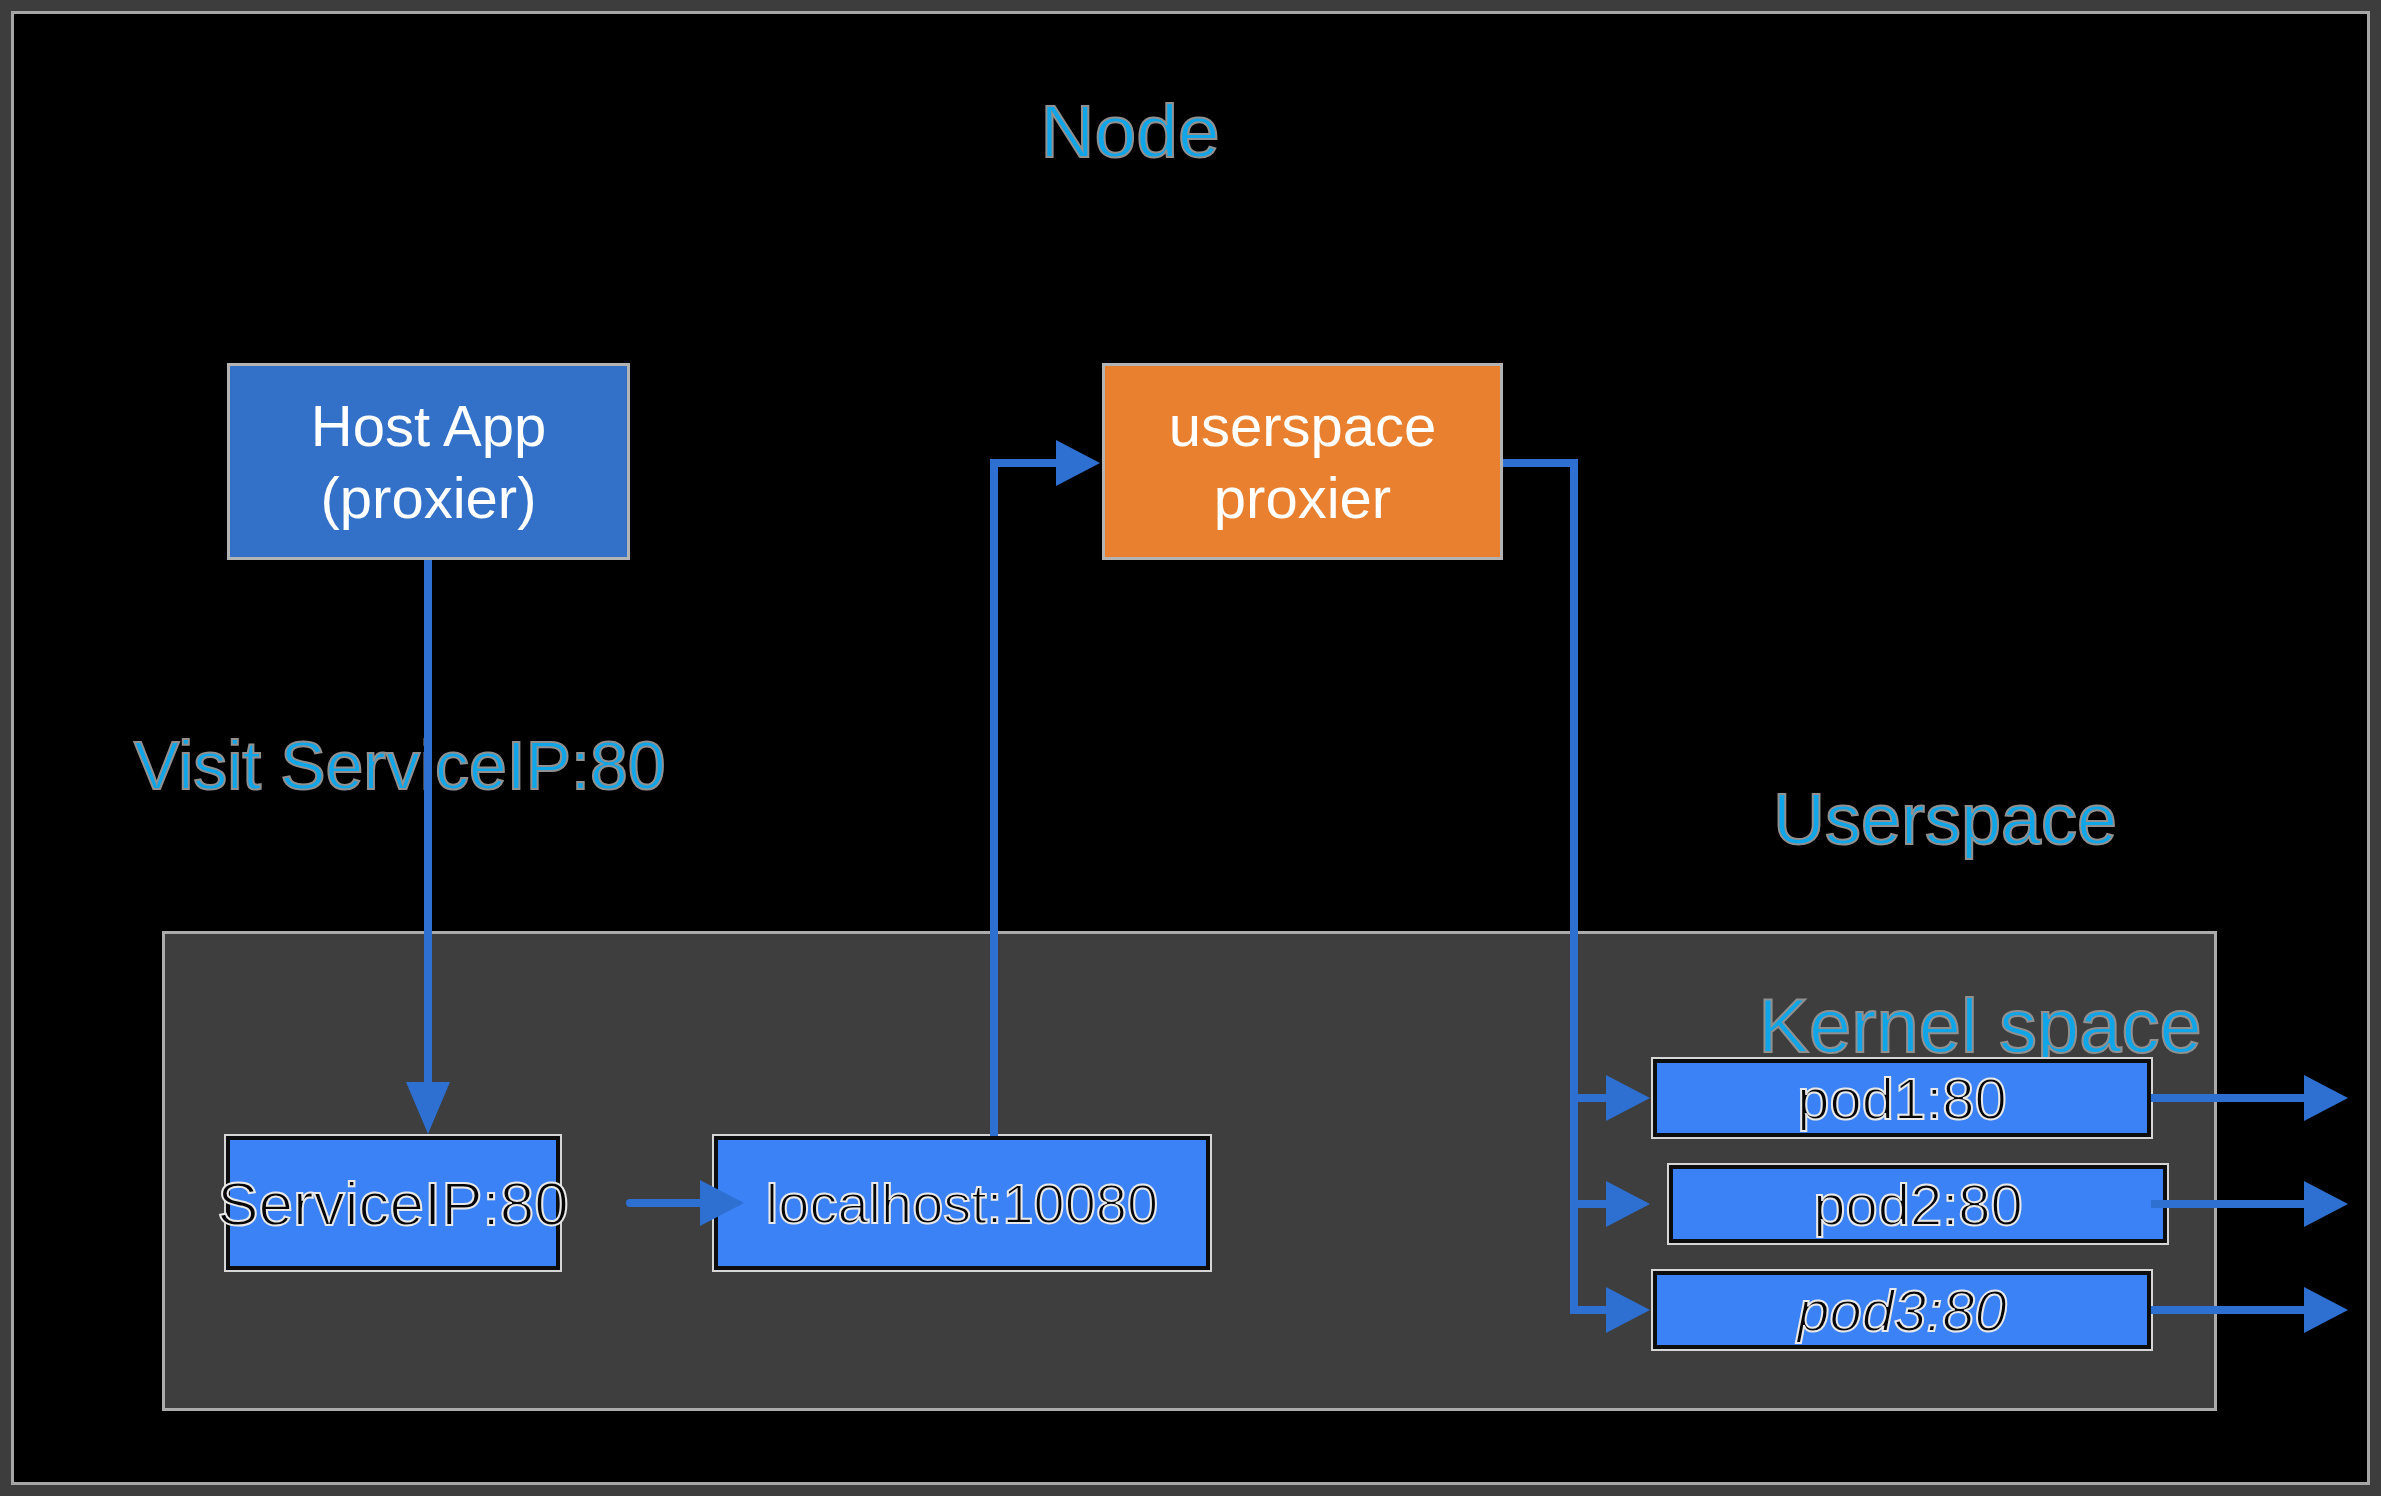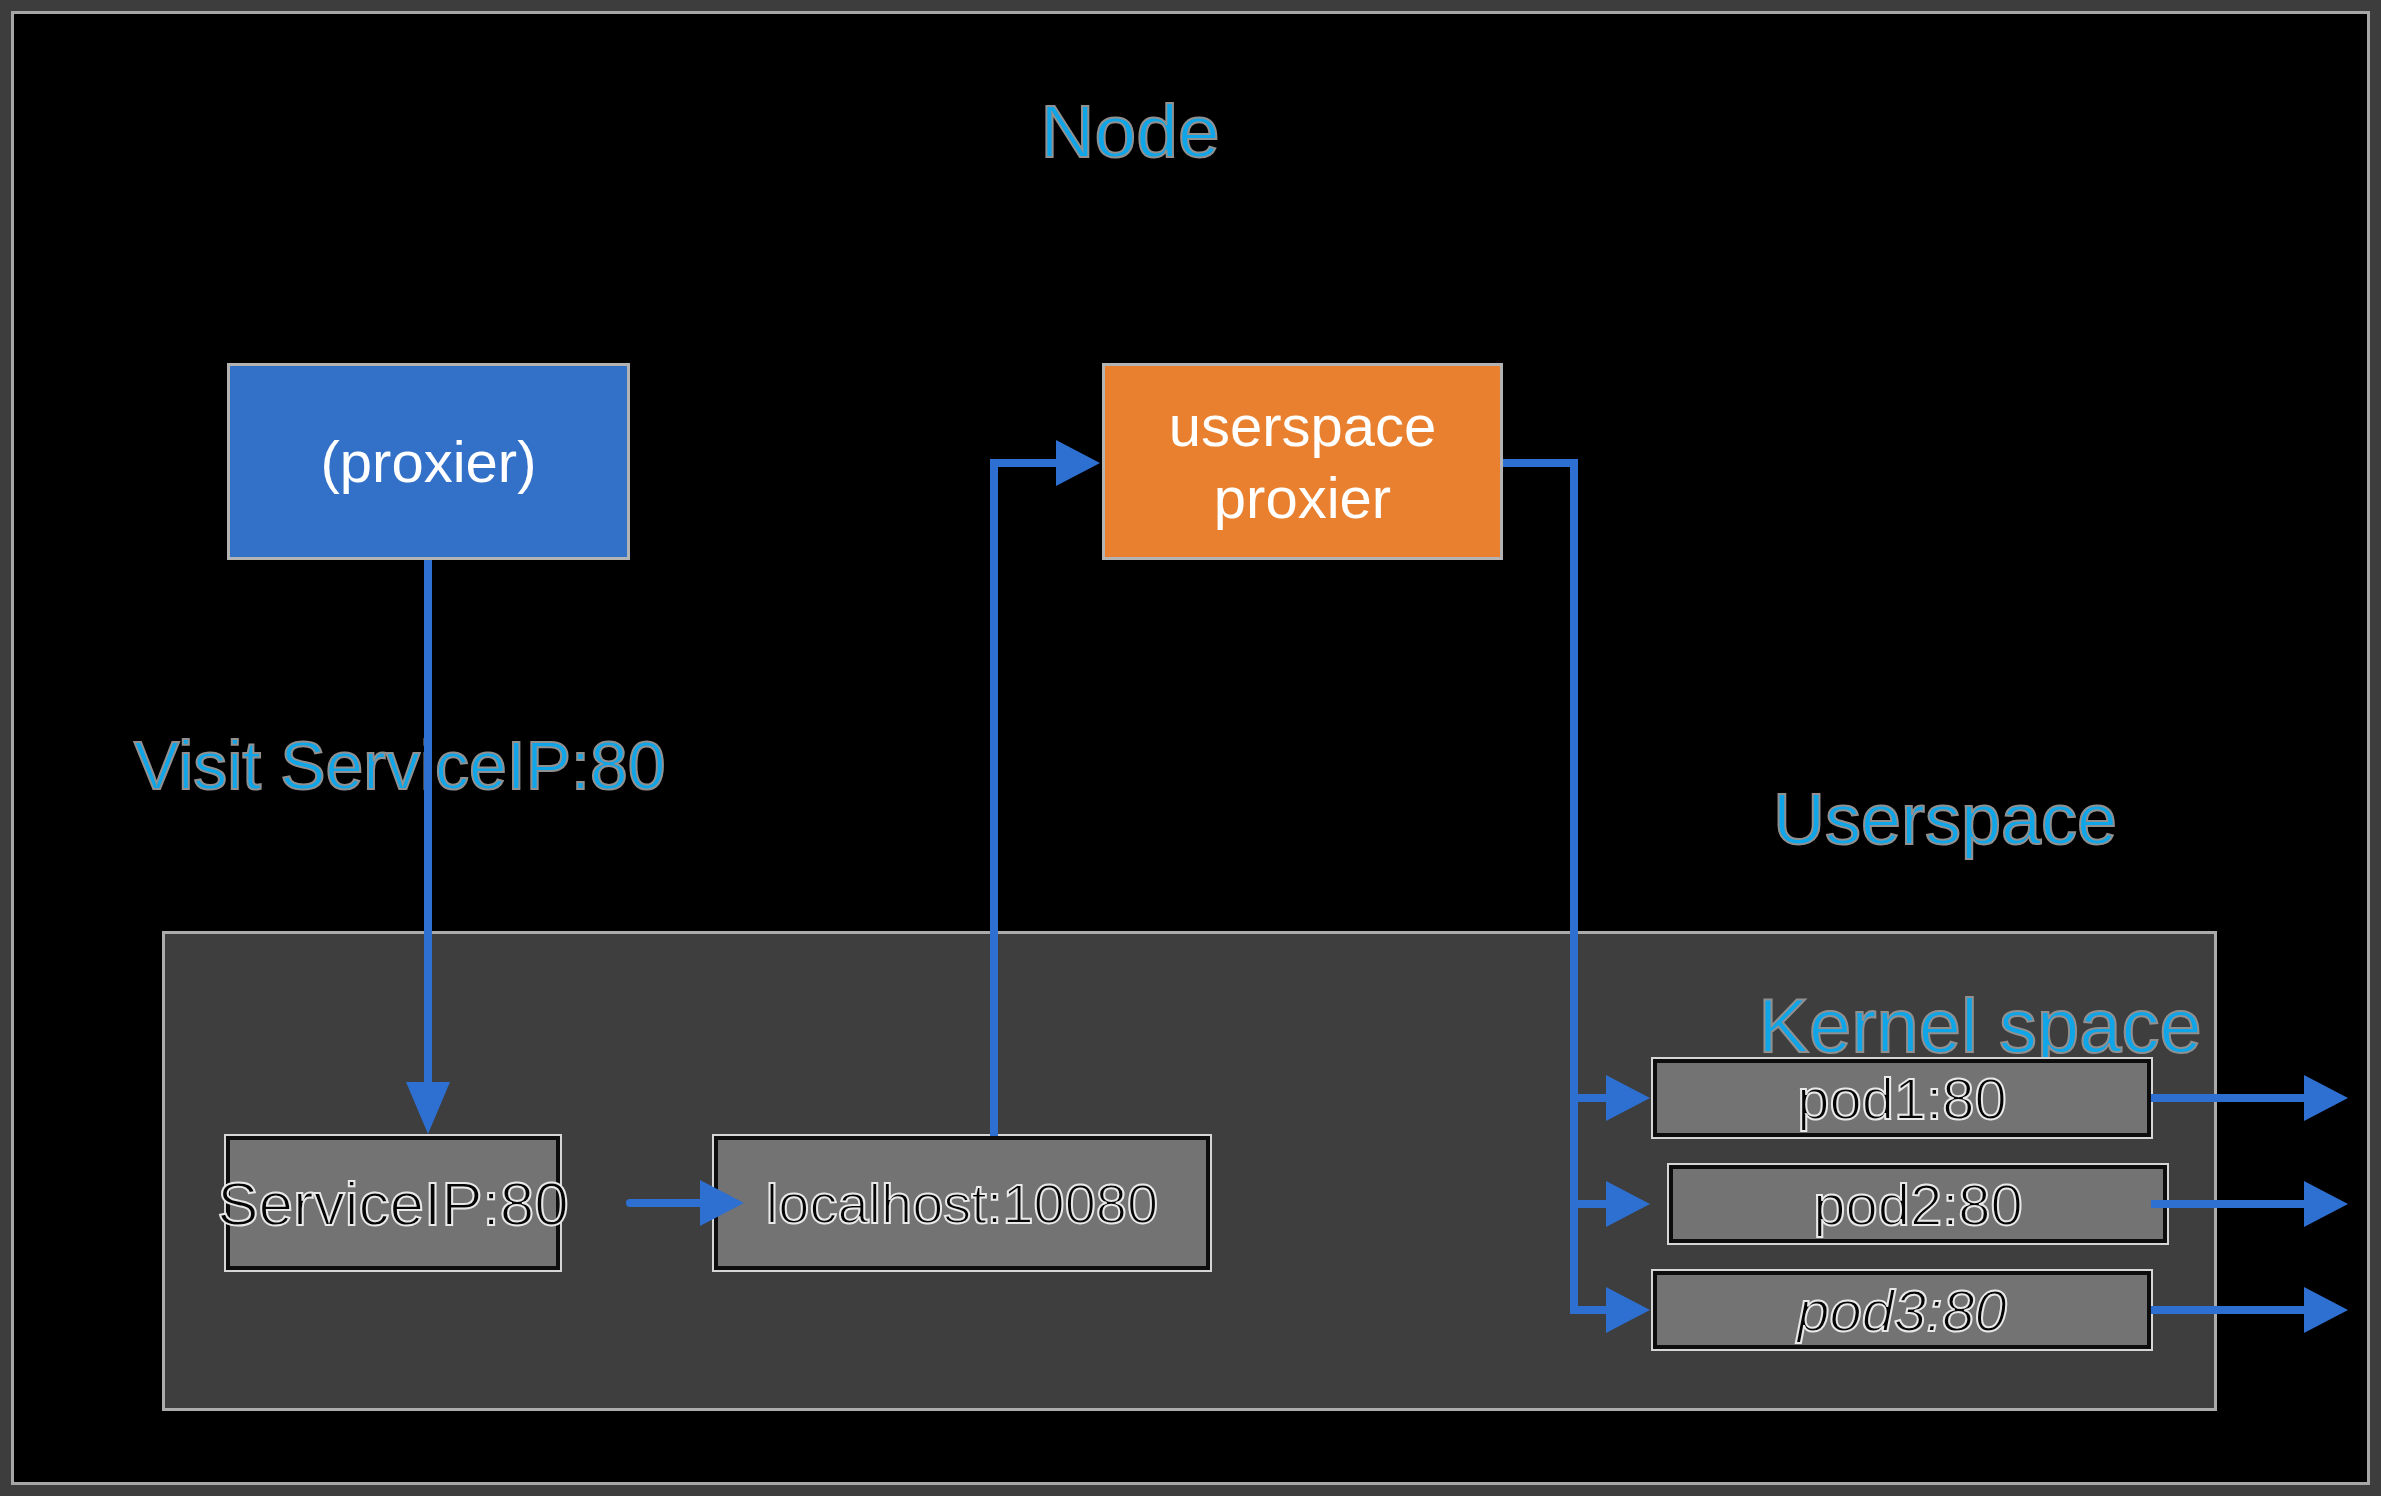--- a/index.html
+++ b/index.html
@@ -41,21 +41,21 @@
   
   .kernel-box{
     position:absolute;left:162px;top:931px;width:2055px;height:480px;
     background:#3e3e3e;border:3px solid #ababab;box-sizing:border-box;
   }
 
   
   .innerbox{
     position:absolute;
     display:flex;align-items:center;justify-content:center;
-    background:#737373;
+    background:#3b82f6;
     border:4px solid #0d0d0d;
     box-shadow:0 0 0 2px #d6d6d6;
     box-sizing:border-box;
     white-space:nowrap;
   }
   .serviceip{left:226px;top:1136px;width:334px;height:134px;font-size:62px;}
   .localhost{left:714px;top:1136px;width:496px;height:134px;font-size:56px;}
   .pod{left:1653px;width:498px;height:78px;font-size:58px;}
   .pod1{top:1059px;}
   .pod2{top:1165px;margin-left:16px;}
@@ -74,20 +74,21 @@
 <div class="canvas">
 
   <div class="biglabel ghost-black node-title">Node</div>
   <div class="biglabel ghost-black visit-label">Visit ServiceIP:80</div>
   <div class="biglabel ghost-black userspace-label">Userspace</div>
 
   <div class="kernel-box"></div>
   <div class="biglabel ghost-black kernel-title">Kernel space</div>
 
   <div class="fillbox host-app">
+    <span>Host App</span>
     <span>(proxier)</span>
   </div>
 
   <div class="fillbox proxier">
     <span>userspace</span>
     <span>proxier</span>
   </div>
 
   <div class="innerbox ghost-gray serviceip">
     <span>ServiceIP:80</span>

